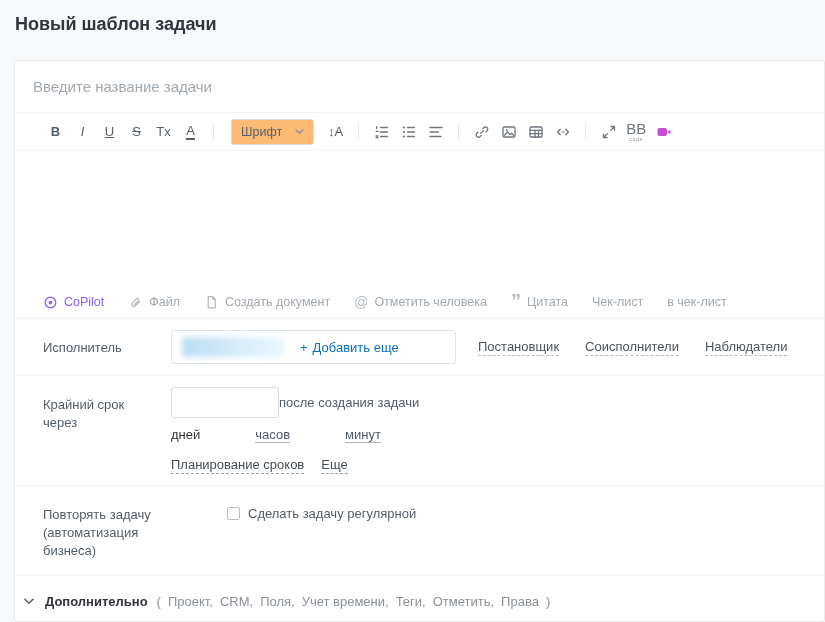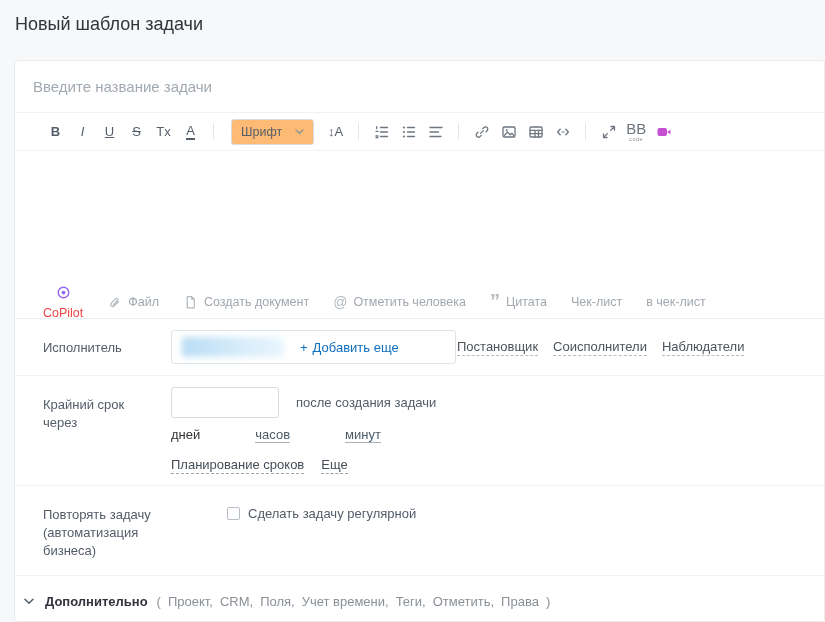--- a/index.html
+++ b/index.html
@@ -5,21 +5,21 @@
   * { box-sizing: border-box; margin: 0; padding: 0; }
   html,body { width:825px; height:622px; }
   body {
     background:#f6f8f9;
     font-family:"Liberation Sans","DejaVu Sans",sans-serif;
     position:relative; overflow:hidden;
     color:#333;
   }
   .page-title {
     position:absolute; left:15px; top:14px;
-    font-size:18px; font-weight:400; color:#33333e;
+    font-size:18px; font-weight:700; color:#33333e;
   }
   .card {
     position:absolute; left:14px; top:60px; width:811px; height:562px;
     background:#fff; border:1px solid #e8eaec; border-radius:3px;
   }
   
   .title-row { height:52px; border-bottom:1px solid #f0f2f4; display:flex; align-items:center; padding:0 18px; }
   .task-title-input { border:none; outline:none; width:100%; font-size:15px; color:#333;
     font-family:"Liberation Sans","DejaVu Sans",sans-serif; background:transparent; }
   .task-title-input::placeholder { color:#a2a9b0; opacity:1; }
@@ -41,41 +41,41 @@
   .bb-btn { display:flex; flex-direction:column; align-items:center; justify-content:center; line-height:1; }
   .bb-top { font-size:15px; font-weight:400; color:#6e767f; }
   .bb-sub { font-size:5.5px; color:#8d949b; letter-spacing:.5px; margin-top:1px; }
   
   .editor-body { height:135px; cursor:text; }
   .editor-actions { height:33px; display:flex; align-items:center; gap:24px; padding:0 28px;
     font-size:12.5px; color:#a1a8af; border-bottom:1px solid #eef0f2; }
   .act { display:flex; align-items:center; gap:6px; cursor:pointer; white-space:nowrap; }
   .act svg { width:15px; height:15px; display:block; }
   .act .stroked { stroke:#b3b9bf; fill:none; stroke-width:1.3; stroke-linecap:round; stroke-linejoin:round; }
-  .act-copilot { color:#ef4444;flex-direction:column; }
+  .act-copilot { color:#8b5cf6; }
   .at-glyph { font-size:14px; color:#b3b9bf; line-height:1; }
   .quote-glyph { font-size:20px; font-weight:700; color:#b3b9bf; line-height:10px; height:12px; }
   
   .form-row { display:flex; padding:11px 28px; border-bottom:1px solid #f0f2f4; }
   .row-label { width:128px; flex:none; font-size:13px; color:#535c69; line-height:18px; padding-top:9px; white-space:pre-line; }
   .row-field { flex:1; }
   
   .assignee-line { display:flex; align-items:center; }
   .assignee-box { width:285px; height:34px; border:1px solid #e0e4e7; border-radius:3px;
     display:flex; align-items:center; padding:0 10px; gap:16px; background:#fff; }
   .blur-chip { width:102px; height:20px; border-radius:3px;
     background:linear-gradient(90deg,#b9ddf4,#d8edfa 60%,#eaf6fd); filter:blur(3px); }
   .add-more { display:flex; align-items:center; gap:5px; color:#0f6fbf; font-size:13px; cursor:pointer; background:none; border:none;
     font-family:"Liberation Sans","DejaVu Sans",sans-serif; }
-  .roles { display:flex; gap:15px; margin-left:1px;align-items:center; }
+  .roles { display:flex; gap:26px; margin-left:22px;align-items:center; }
   .role-link { font-size:13px; color:#4c545e; border-bottom:1px dashed #b4bcc3; padding-bottom:1px; cursor:pointer; white-space:nowrap; }
   
   .deadline-line { display:flex; align-items:center; }
   .deadline-input { width:108px; height:31px; border:1px solid #d6dbe0; border-radius:3px; outline:none; padding:0 8px; font-size:13px; }
-  .after-text { margin-left:17px; font-size:13px; color:#535c69; }
+  .after-text { font-size:13px; color:#535c69; }
   .units-line { display:flex; gap:11px; margin-top:9px; font-size:13px; align-items:baseline; }
   .unit-selected { color:#333;text-align:right; }
   .unit-link { color:#4b5c6b; border-bottom:1px solid #a9b2ba; padding-bottom:0; cursor:pointer;margin-left:44px; }
   .planning-line { display:flex; gap:17px; margin-top:14px; font-size:13px; }
   .plan-link { color:#454d56; border-bottom:1px dashed #9aa2aa; padding-bottom:1px; cursor:pointer; }
   
   .repeat-row { min-height:90px; }
   .repeat-field { padding-left:56px; padding-top:9px; }
   .checkbox-line { display:flex; align-items:center; gap:8px; cursor:pointer; }
   .cb { width:13px; height:13px; border:1px solid #b8bfc6; border-radius:2px; background:#fff; flex:none; }

